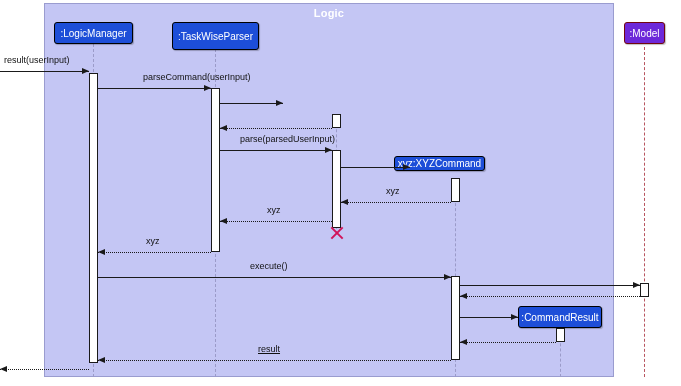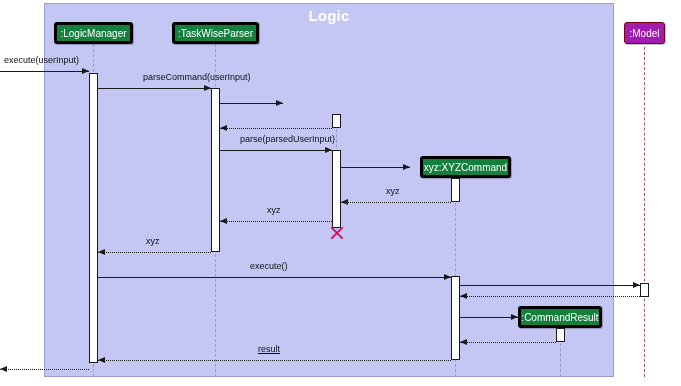--- a/index.html
+++ b/index.html
@@ -36,48 +36,48 @@
     border: 1px solid #9a9ccf;
     border-right: none;
   }
   .frame-label {
     position: absolute;
     top: 3px;
     left: 0;
     right: 0;
     text-align: center;
     color: #ffffff;
-    font-size: 15px;
+    font-size: 11px;
     font-weight: bold;
     letter-spacing: 0.2px;
   }
   .lifeline {
     position: absolute;
     width: 0;
     border-left: 1px dashed #9b9bc9;
   }
   .lifeline-model {
     border-left: 1px dashed #b85560;
   }
   .obj-box {
     position: absolute;
     box-sizing: border-box;
-    background: #15803d;
-    border: 3px solid #000000;
+    background: #1d4ed8;
+    border: 1px solid #000000;
     border-radius: 3px;
     color: #ffffff;
     font-size: 10px;
     display: flex;
     align-items: center;
     justify-content: center;
     white-space: nowrap;
     box-shadow: 1px 1px 1px rgba(0,0,0,0.25);
   }
   .obj-box.model-box {
-    background: #a21caf;
+    background: #6d28d9;
     border: 1px solid #720610;
   }
   .activation {
     position: absolute;
     box-sizing: border-box;
     background: #ffffff;
     border: 1px solid #1a1a1a;
   }
   .msg-line {
     position: absolute;
@@ -138,26 +138,26 @@
   <div class="lifeline" style="left:215px; top:44px;  height:333px;"></div>
   <div class="lifeline" style="left:336px; top:114px; height:120px;"></div>
   <div class="lifeline" style="left:455px; top:178px; height:199px;"></div>
   <div class="lifeline" style="left:560px; top:328px; height:49px;"></div>
   <div class="lifeline lifeline-model" style="left:644px; top:47px; height:330px;"></div>
 
   <div class="obj-box" style="left:54px; top:22px; width:79px; height:22px;">
     <span>:LogicManager</span>
   </div>
 
-  <div class="obj-box" style="left:172px; top:22px; width:87px; height:22px;">
+  <div class="obj-box" style="left:172px; top:22px; width:87px; height:28px;">
     <span>:TaskWiseParser</span>
   </div>
 
 
-  <div class="obj-box" style="left:420px; top:156px; width:91px; height:22px;">
+  <div class="obj-box" style="left:394px; top:156px; width:91px; height:15px;">
     <span>xyz:XYZCommand</span>
   </div>
 
   <div class="obj-box" style="left:518px; top:306px; width:84px; height:22px;text-align:center;">
     <span>:CommandResult</span>
   </div>
 
   <div class="obj-box model-box" style="left:624px; top:22px; width:41px; height:22px;">
     <span>:Model</span>
   </div>
@@ -166,21 +166,21 @@
   <div class="activation" style="left:211px; top:88px;  width:9px;  height:164px;"></div>
   <div class="activation" style="left:332px; top:114px; width:9px;  height:14px;"></div>
   <div class="activation" style="left:332px; top:150px; width:9px;  height:78px;"></div>
   <div class="activation" style="left:451px; top:178px; width:9px;  height:24px;"></div>
   <div class="activation" style="left:451px; top:276px; width:9px;  height:84px;"></div>
   <div class="activation" style="left:556px; top:328px; width:9px;  height:14px;"></div>
   <div class="activation" style="left:640px; top:283px; width:9px;  height:14px;"></div>
 
   <div class="msg-line" style="left:0px; top:71px; width:89px;"></div>
   <div class="arrow-right" style="left:82px; top:67.5px;"></div>
-  <div class="msg-label" style="left:4px; top:55px;">execute(userInput)</div>
+  <div class="msg-label" style="left:4px; top:55px;">result(userInput)</div>
 
   <div class="msg-line" style="left:98px; top:88px; width:113px;"></div>
   <div class="arrow-right" style="left:204px; top:84.5px;"></div>
   <div class="msg-label" style="left:99px; top:72px;padding-left:44px;">parseCommand(userInput)</div>
 
   <div class="msg-line" style="left:220px; top:103px; width:63px;"></div>
   <div class="arrow-right" style="left:276px; top:99.5px;"></div>
 
   <div class="msg-line dotted" style="left:220px; top:128px; width:112px;"></div>
   <div class="arrow-left" style="left:220px; top:124.5px;"></div>

